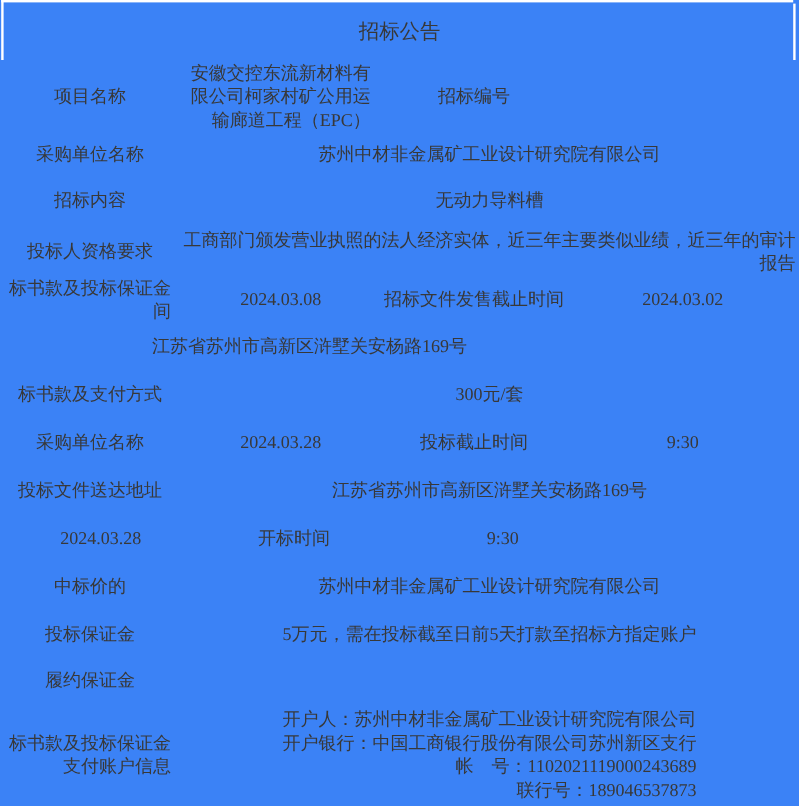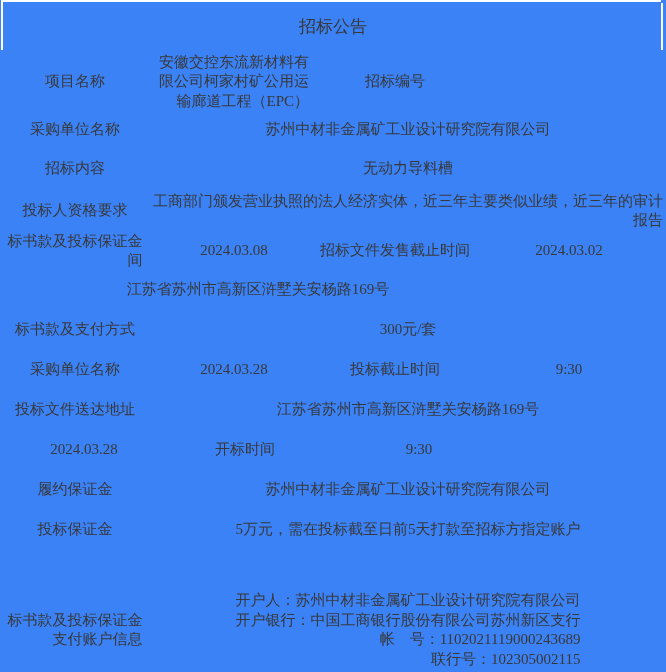--- a/index.html
+++ b/index.html
@@ -99,34 +99,35 @@
     <div class="cell cspan">江苏省苏州市高新区浒墅关安杨路169号</div>
   </div>
 
   <div class="row" style="height:40px">
     <div class="cell c2">2024.03.28</div>
     <div class="cell c3">开标时间</div>
     <div class="cell c4">9:30</div>
   </div>
 
   <div class="row" style="height:40px">
-    <div class="cell c1">履约保证金</div>
+    <div class="cell c1">中标价的</div>
     <div class="cell cspan">苏州中材非金属矿工业设计研究院有限公司</div>
   </div>
 
   <div class="row" style="height:40px">
     <div class="cell c1">投标保证金</div>
     <div class="cell cspan">5万元，需在投标截至日前5天打款至招标方指定账户</div>
   </div>
 
   <div class="row" style="height:38px">
+    <div class="cell c1">履约保证金</div>
   </div>
 
   <div class="row" style="height:84px">
     <div class="cell c1">标书款及投标保证金
 支付账户信息</div>
     <div class="cell cspan">开户人：苏州中材非金属矿工业设计研究院有限公司
 开户银行：中国工商银行股份有限公司苏州新区支行
 帐　号：1102021119000243689
-联行号：102305002115</div>
+联行号：189046537873</div>
   </div>
 
 </div>
 
 </body></html>

